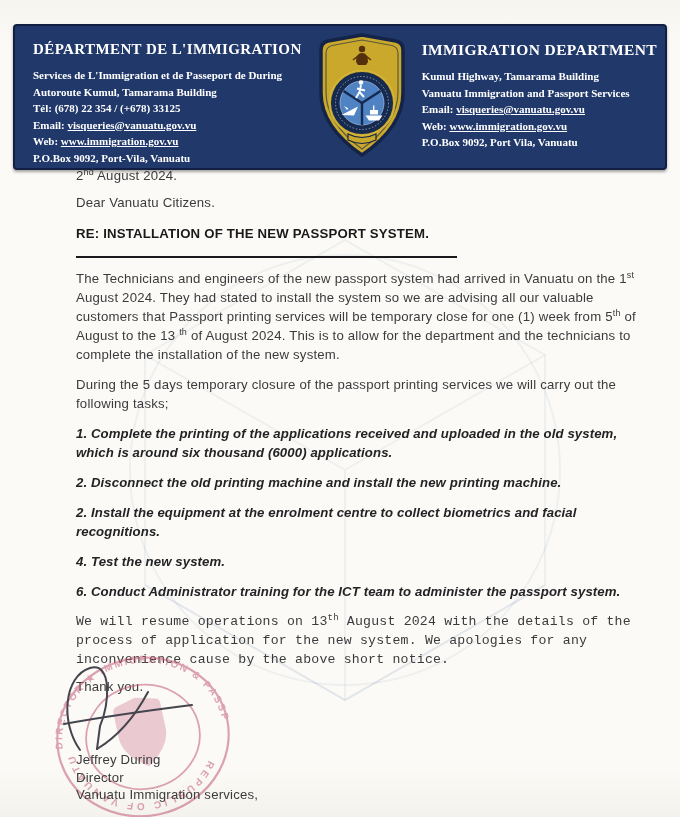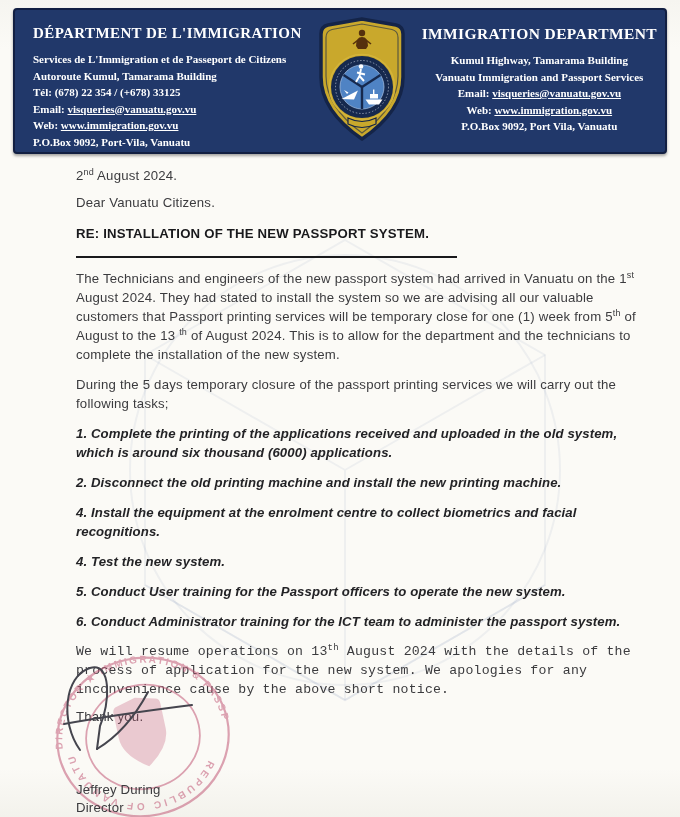--- a/index.html
+++ b/index.html
@@ -6,31 +6,31 @@
   .page{
     position:relative;width:680px;height:817px;margin:0 auto;
     background:#fbfaf6;
     background-image:linear-gradient(180deg,#f6f5f0 0%,#fbfaf6 6%,#fbfaf6 94%,#f3f2ec 100%);
     overflow:hidden;
     font-family:"Liberation Sans",sans-serif;
     color:#3b3b3e;
   }
   
   .letterhead{
-    position:absolute;top:8px;left:13px;right:13px;height:142px;
+    position:absolute;top:24px;left:13px;right:13px;height:142px;
     background:#21386a;
     border:2px solid #121f42;
     border-radius:4px;
     box-shadow:0 2px 3px rgba(0,0,0,.35);
     display:flex;align-items:stretch;
     color:#fff;
   }
   .hbox{flex:1 1 0;padding-top:15px;}
   .hbox.left{padding-left:18px;padding-right:4px;text-align:left;}
-  .hbox.right{padding-right:16px;padding-left:4px;text-align:center;}
+  .hbox.right{padding-right:16px;padding-left:4px;text-align:left;}
   .htitle{
     font-family:"Liberation Serif",serif;font-weight:bold;
     font-size:15px;letter-spacing:.4px;margin-bottom:9px;white-space:nowrap;
   }
   .hbox.right .htitle{font-size:15.5px;}
   .hline{
     font-family:"Liberation Serif",serif;font-weight:bold;
     font-size:11px;line-height:16.5px;white-space:nowrap;
   }
   .hline .u{text-decoration:underline;}
@@ -67,21 +67,21 @@
       <polygon points="345,240 545,355 545,585 345,700 145,585 145,355"></polygon>
       <path d="M145,585 L345,700 L545,585"></path>
       <path d="M345,470 L345,700 M345,470 L145,355 M345,470 L545,355"></path>
     </g>
   </svg>
 
   <div class="letterhead">
 
     <div class="hbox left">
       <div class="htitle">DÉPARTMENT DE L'IMMIGRATION</div>
-      <div class="hline"><span>Services de L'Immigration et de Passeport de Citizens</span></div>
+      <div class="hline"><span>Services de L'Immigration et de Passeport de During</span></div>
       <div class="hline"><span>Autoroute Kumul, Tamarama Building</span></div>
       <div class="hline"><span>Tél: (678) 22 354 / (+678) 33125</span></div>
       <div class="hline"><span>Email: </span><span class="u">visqueries@vanuatu.gov.vu</span></div>
       <div class="hline"><span>Web: </span><span class="u">www.immigration.gov.vu</span></div>
       <div class="hline"><span>P.O.Box 9092, Port-Vila, Vanuatu</span></div>
     </div>
 
     <div class="badge">
       <svg width="102" height="130" viewBox="0 0 100 130">
 
@@ -138,23 +138,22 @@
   <div class="letterbody">
     <p class="dateline"><span>2</span><sup>nd</sup><span> August 2024.</span></p>
     <p class="salutation">Dear Vanuatu Citizens.</p>
     <p class="subject"><span>RE: INSTALLATION OF THE NEW PASSPORT SYSTEM.</span></p>
 
     <p><span>The Technicians and engineers of the new passport system had arrived in Vanuatu on the 1</span><sup>st</sup><span> August 2024. They had stated to install the system so we are advising all our valuable customers that Passport printing services will be temporary close for one (1) week from 5</span><sup>th</sup><span> of August to the 13 </span><sup>th</sup><span> of August 2024. This is to allow for the department and the technicians to complete the installation of the new system.</span></p>
     <p>During the 5 days temporary closure of the passport printing services we will carry out the following tasks;</p>
 
     <p class="task">1. Complete the printing of the applications received and uploaded in the old system, which is around six thousand (6000) applications.</p>
     <p class="task">2. Disconnect the old printing machine and install the new printing machine.</p>
-    <p class="task">4. Install the equipment at the enrolment centre to collect biometrics and facial recognitions.</p>
+    <p class="task">2. Install the equipment at the enrolment centre to collect biometrics and facial recognitions.</p>
     <p class="task">4. Test the new system.</p>
-    <p class="task">5. Conduct User training for the Passport officers to operate the new system.</p>
     <p class="task">6. Conduct Administrator training for the ICT team to administer the passport system.</p>
 
     <p class="closing"><span>We will resume operations on 13</span><sup>th</sup><span> August 2024 with the details of the process of application for the new system. We apologies for any inconvenience cause by the above short notice.</span></p>
     <p class="thanks">Thank you.</p>
 
     <div class="sigblock">
       <div>Jeffrey During</div>
       <div>Director</div>
       <div>Vanuatu Immigration services,</div>
     </div>

